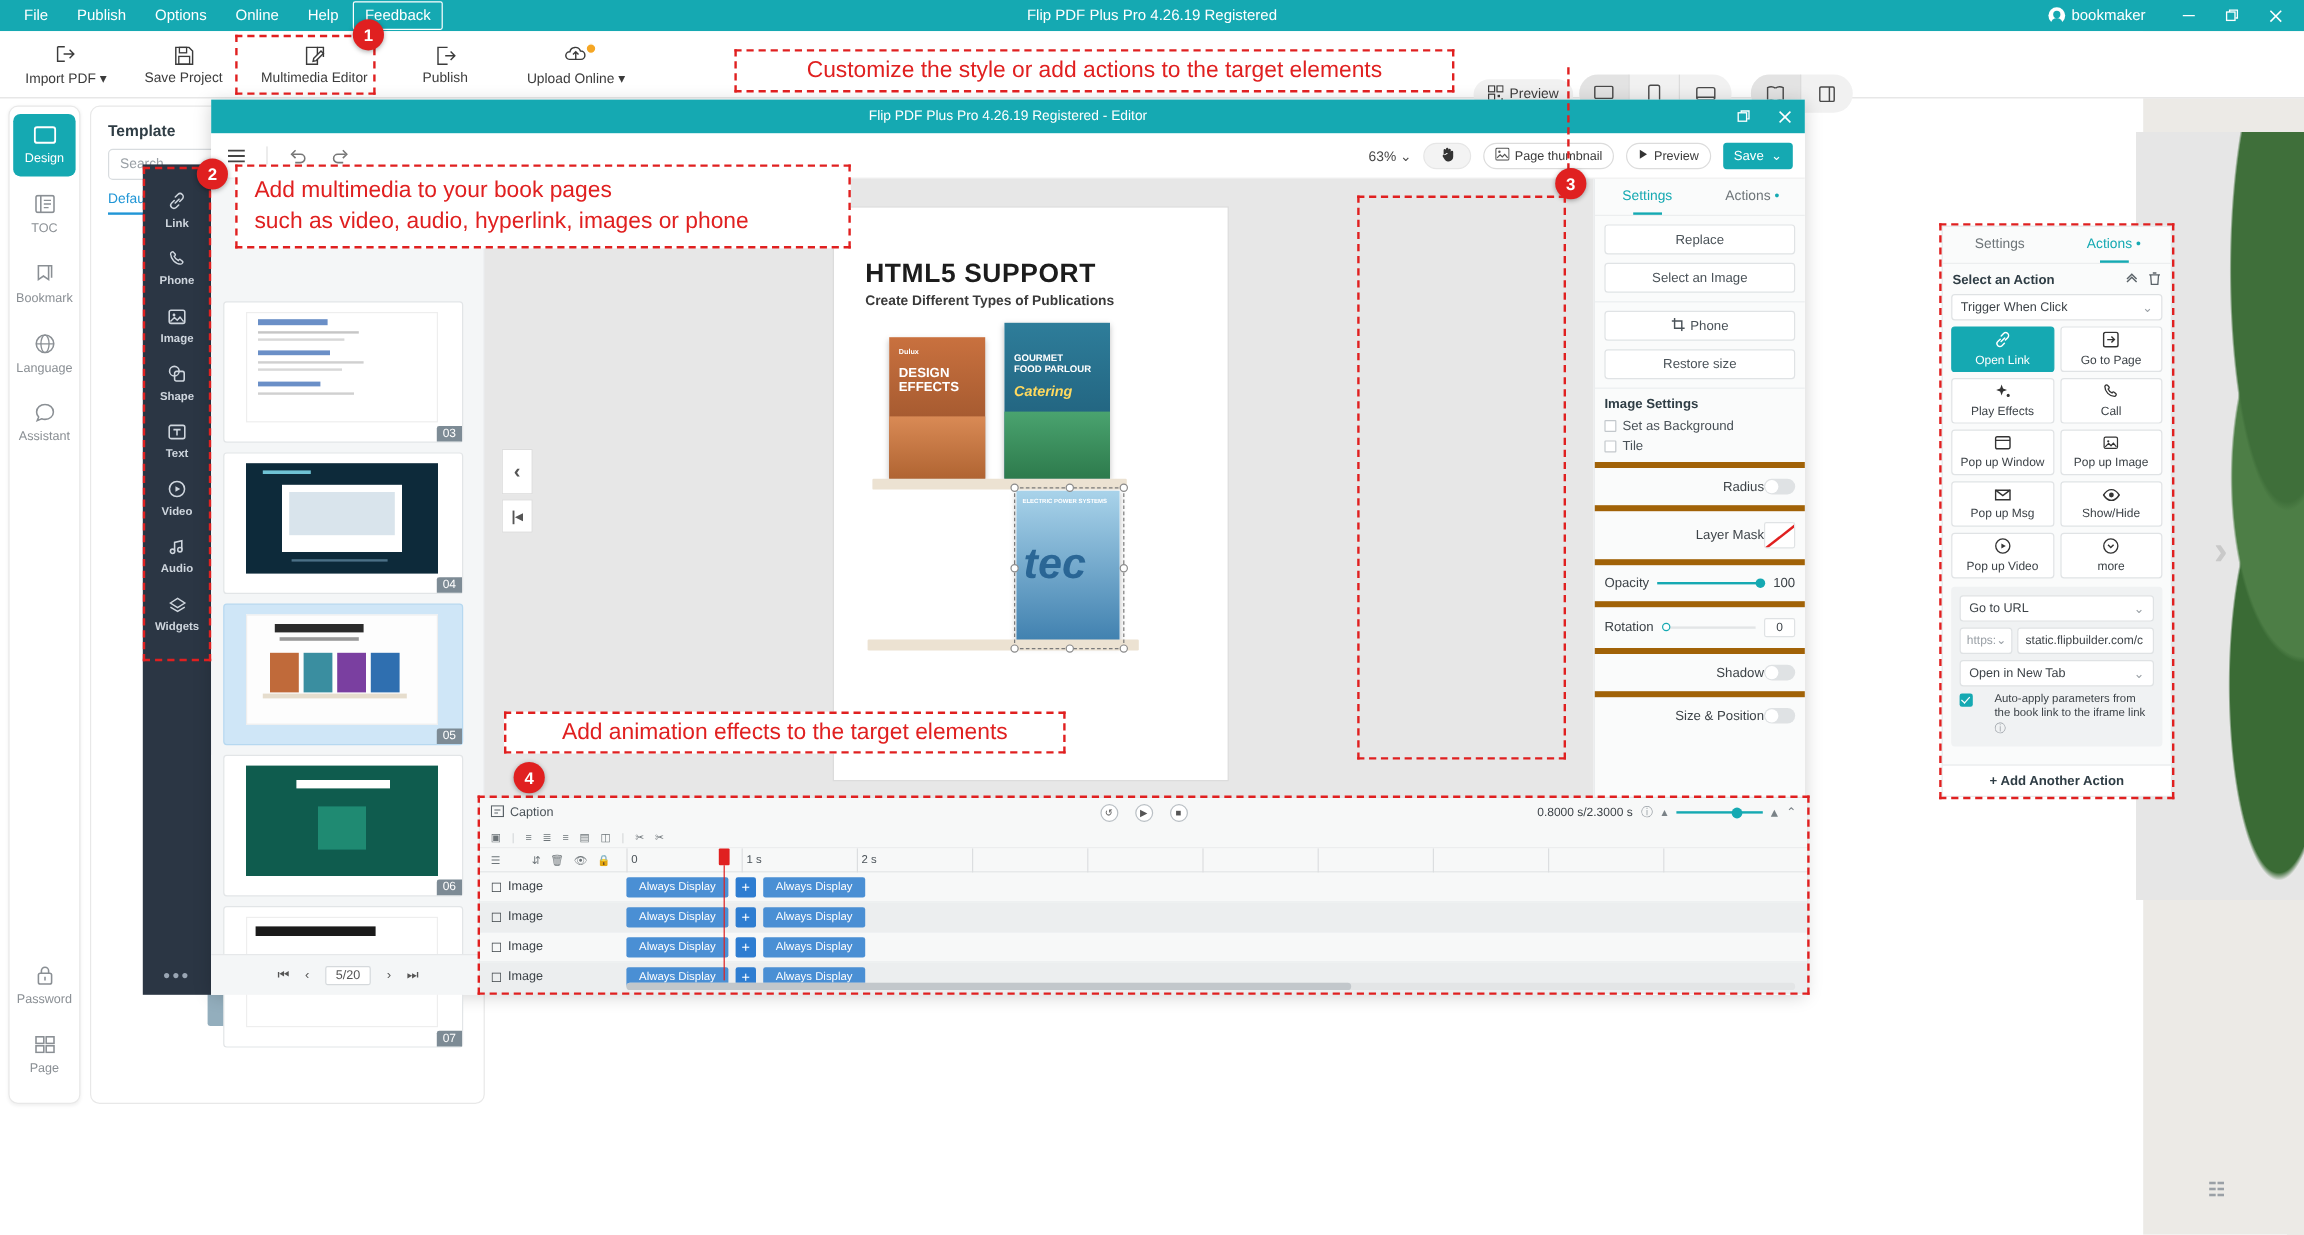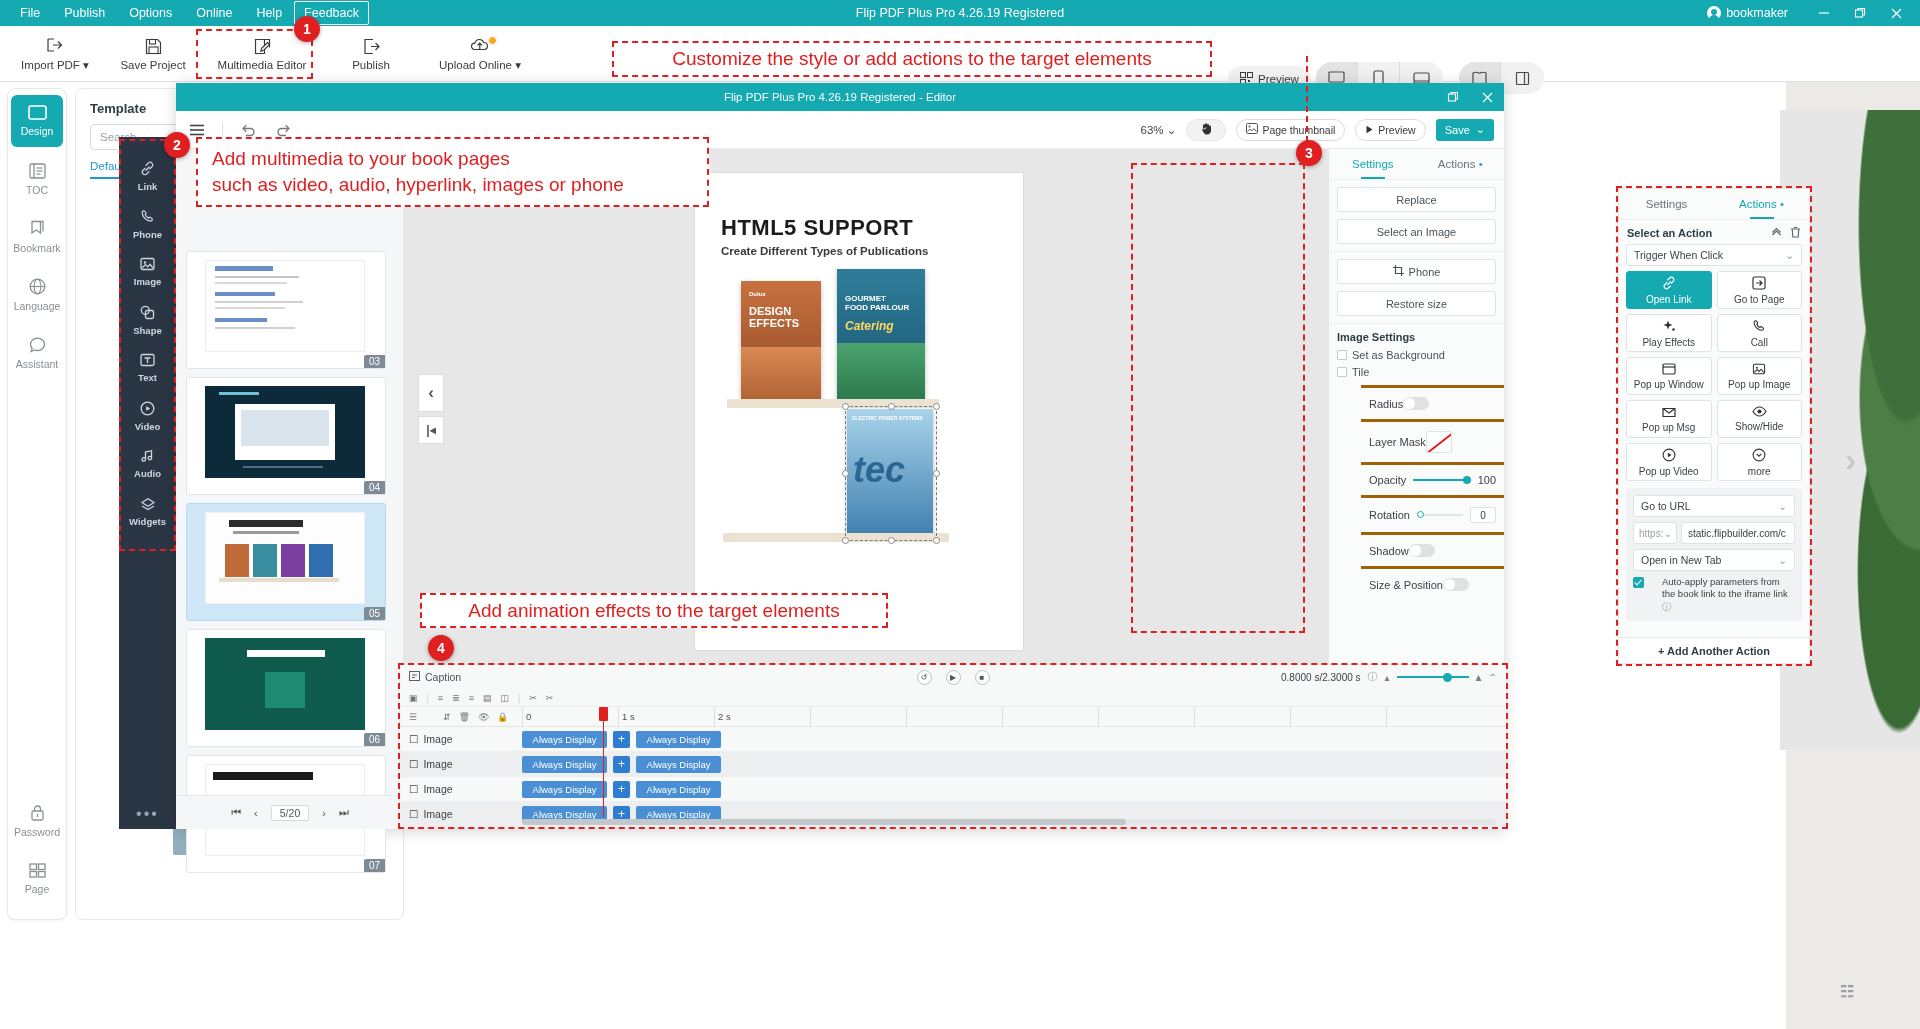--- a/index.html
+++ b/index.html
@@ -183,22 +183,22 @@
     bottom:0; width:24px; height:2px; background:#15a9b2; }
   .sp-sec{ border-top:1px solid #eceeef; padding:7px 8px; }
   .sp-btn{
     height:25px; border:1px solid #e0e3e5; border-radius:3px; background:#fff;
     display:flex; align-items:center; justify-content:center; gap:5px;
     font-size:11px; color:#4a5258; margin-bottom:7px;
   }
   .sp-h{ font-size:11px; font-weight:bold; color:#2f3d45; margin-bottom:6px; }
   .sp-chk{ display:flex; align-items:center; gap:5px; font-size:11px; color:#4a5258; margin-bottom:5px; }
   .box{ width:10px;height:10px;border:1px solid #c3c8cc;border-radius:1px;background:#fff;display:inline-block; }
-  .sp-row{ display:flex; align-items:center; justify-content:flex-start;
-           border-top:3px solid #a16207; padding:9px 8px; font-size:11px; color:#3d4348;margin-left:32px;}
+  .sp-row{ display:flex; align-items:center; justify-content:flex-end;
+           border-top:5px solid #a16207; padding:9px 8px; font-size:11px; color:#3d4348;}
   .toggle{ width:26px;height:13px;border-radius:7px;background:#dfe2e4;position:relative; }
   .toggle:after{content:"";position:absolute;left:1px;top:1px;width:11px;height:11px;border-radius:50%;background:#fff;}
   .numbox{ width:26px;height:16px;border:1px solid #dfe2e4;border-radius:2px;font-size:10px;
            display:flex;align-items:center;justify-content:center;color:#3d4348;background:#fff;}
   .maskbox{ width:26px;height:22px;border:1px solid #e0e3e5;border-radius:2px;background:#fff;position:relative;overflow:hidden;}
   .maskbox:after{content:"";position:absolute;left:-4px;top:10px;width:34px;height:1.5px;background:#e02020;transform:rotate(-38deg);}
   .slider{ flex:1; height:2px; background:#15a9b2; margin:0 7px; position:relative; }
   .slider:after{content:"";position:absolute;right:-4px;top:-3px;width:8px;height:8px;border-radius:50%;background:#15a9b2;}
 
   

